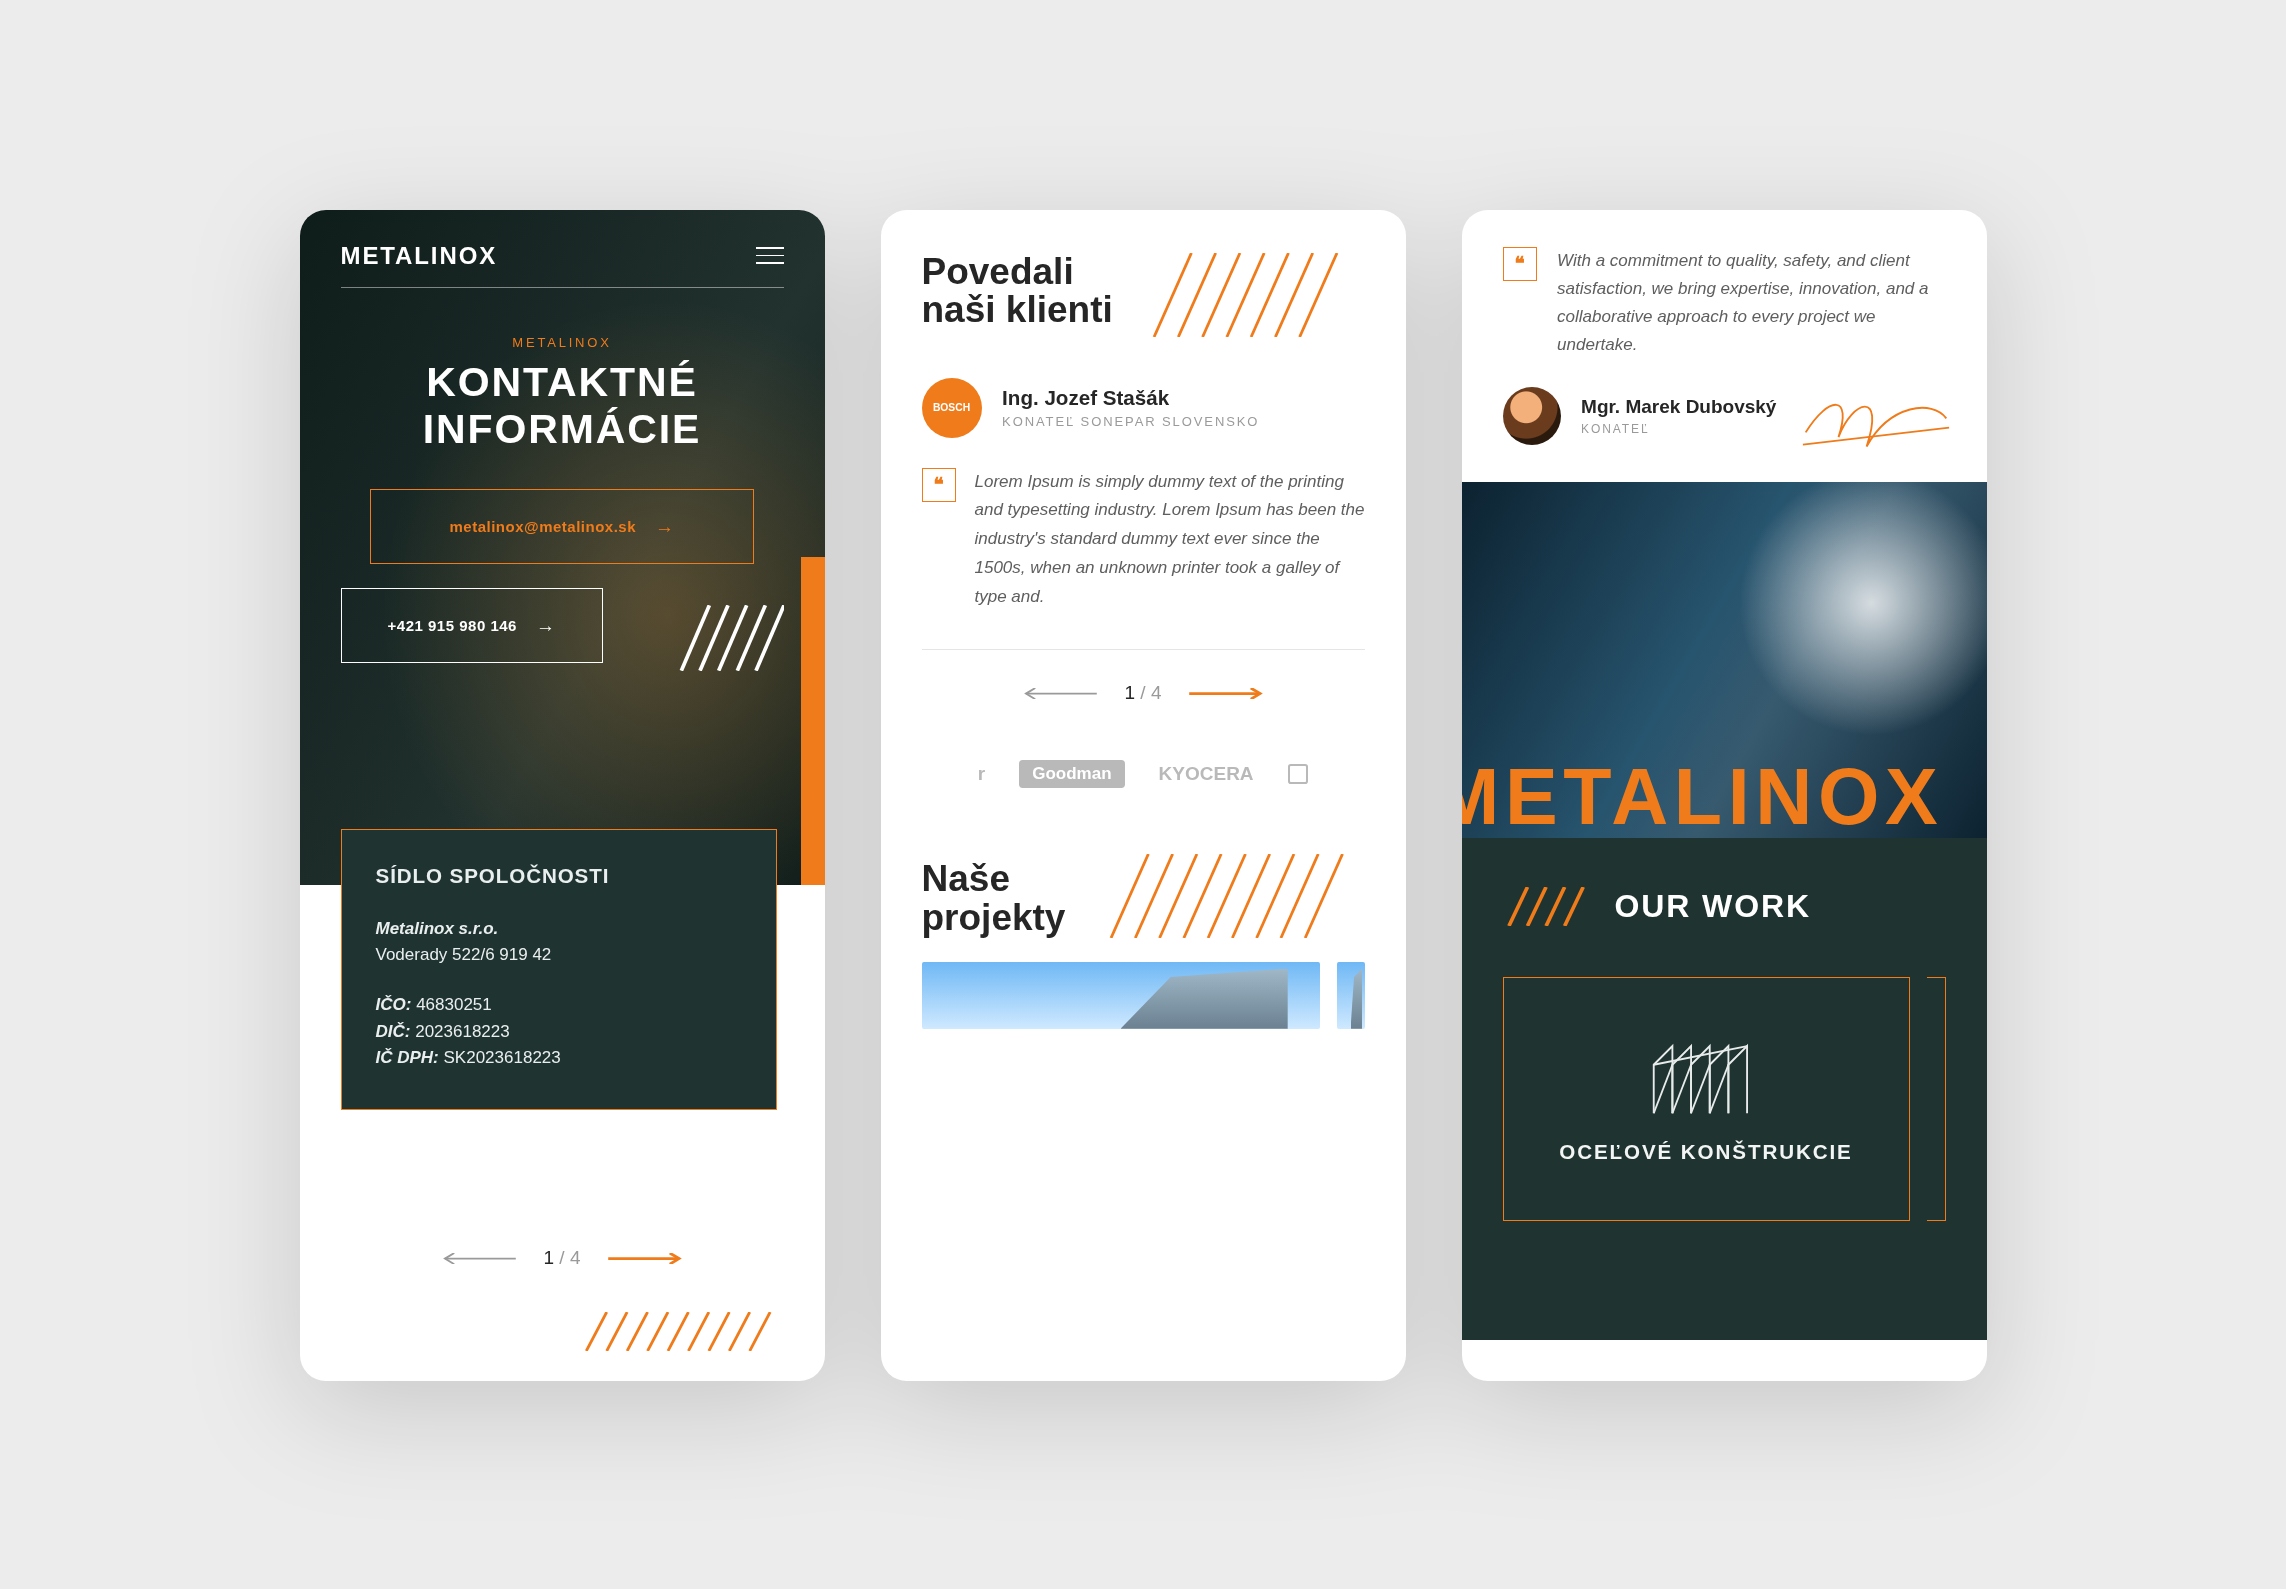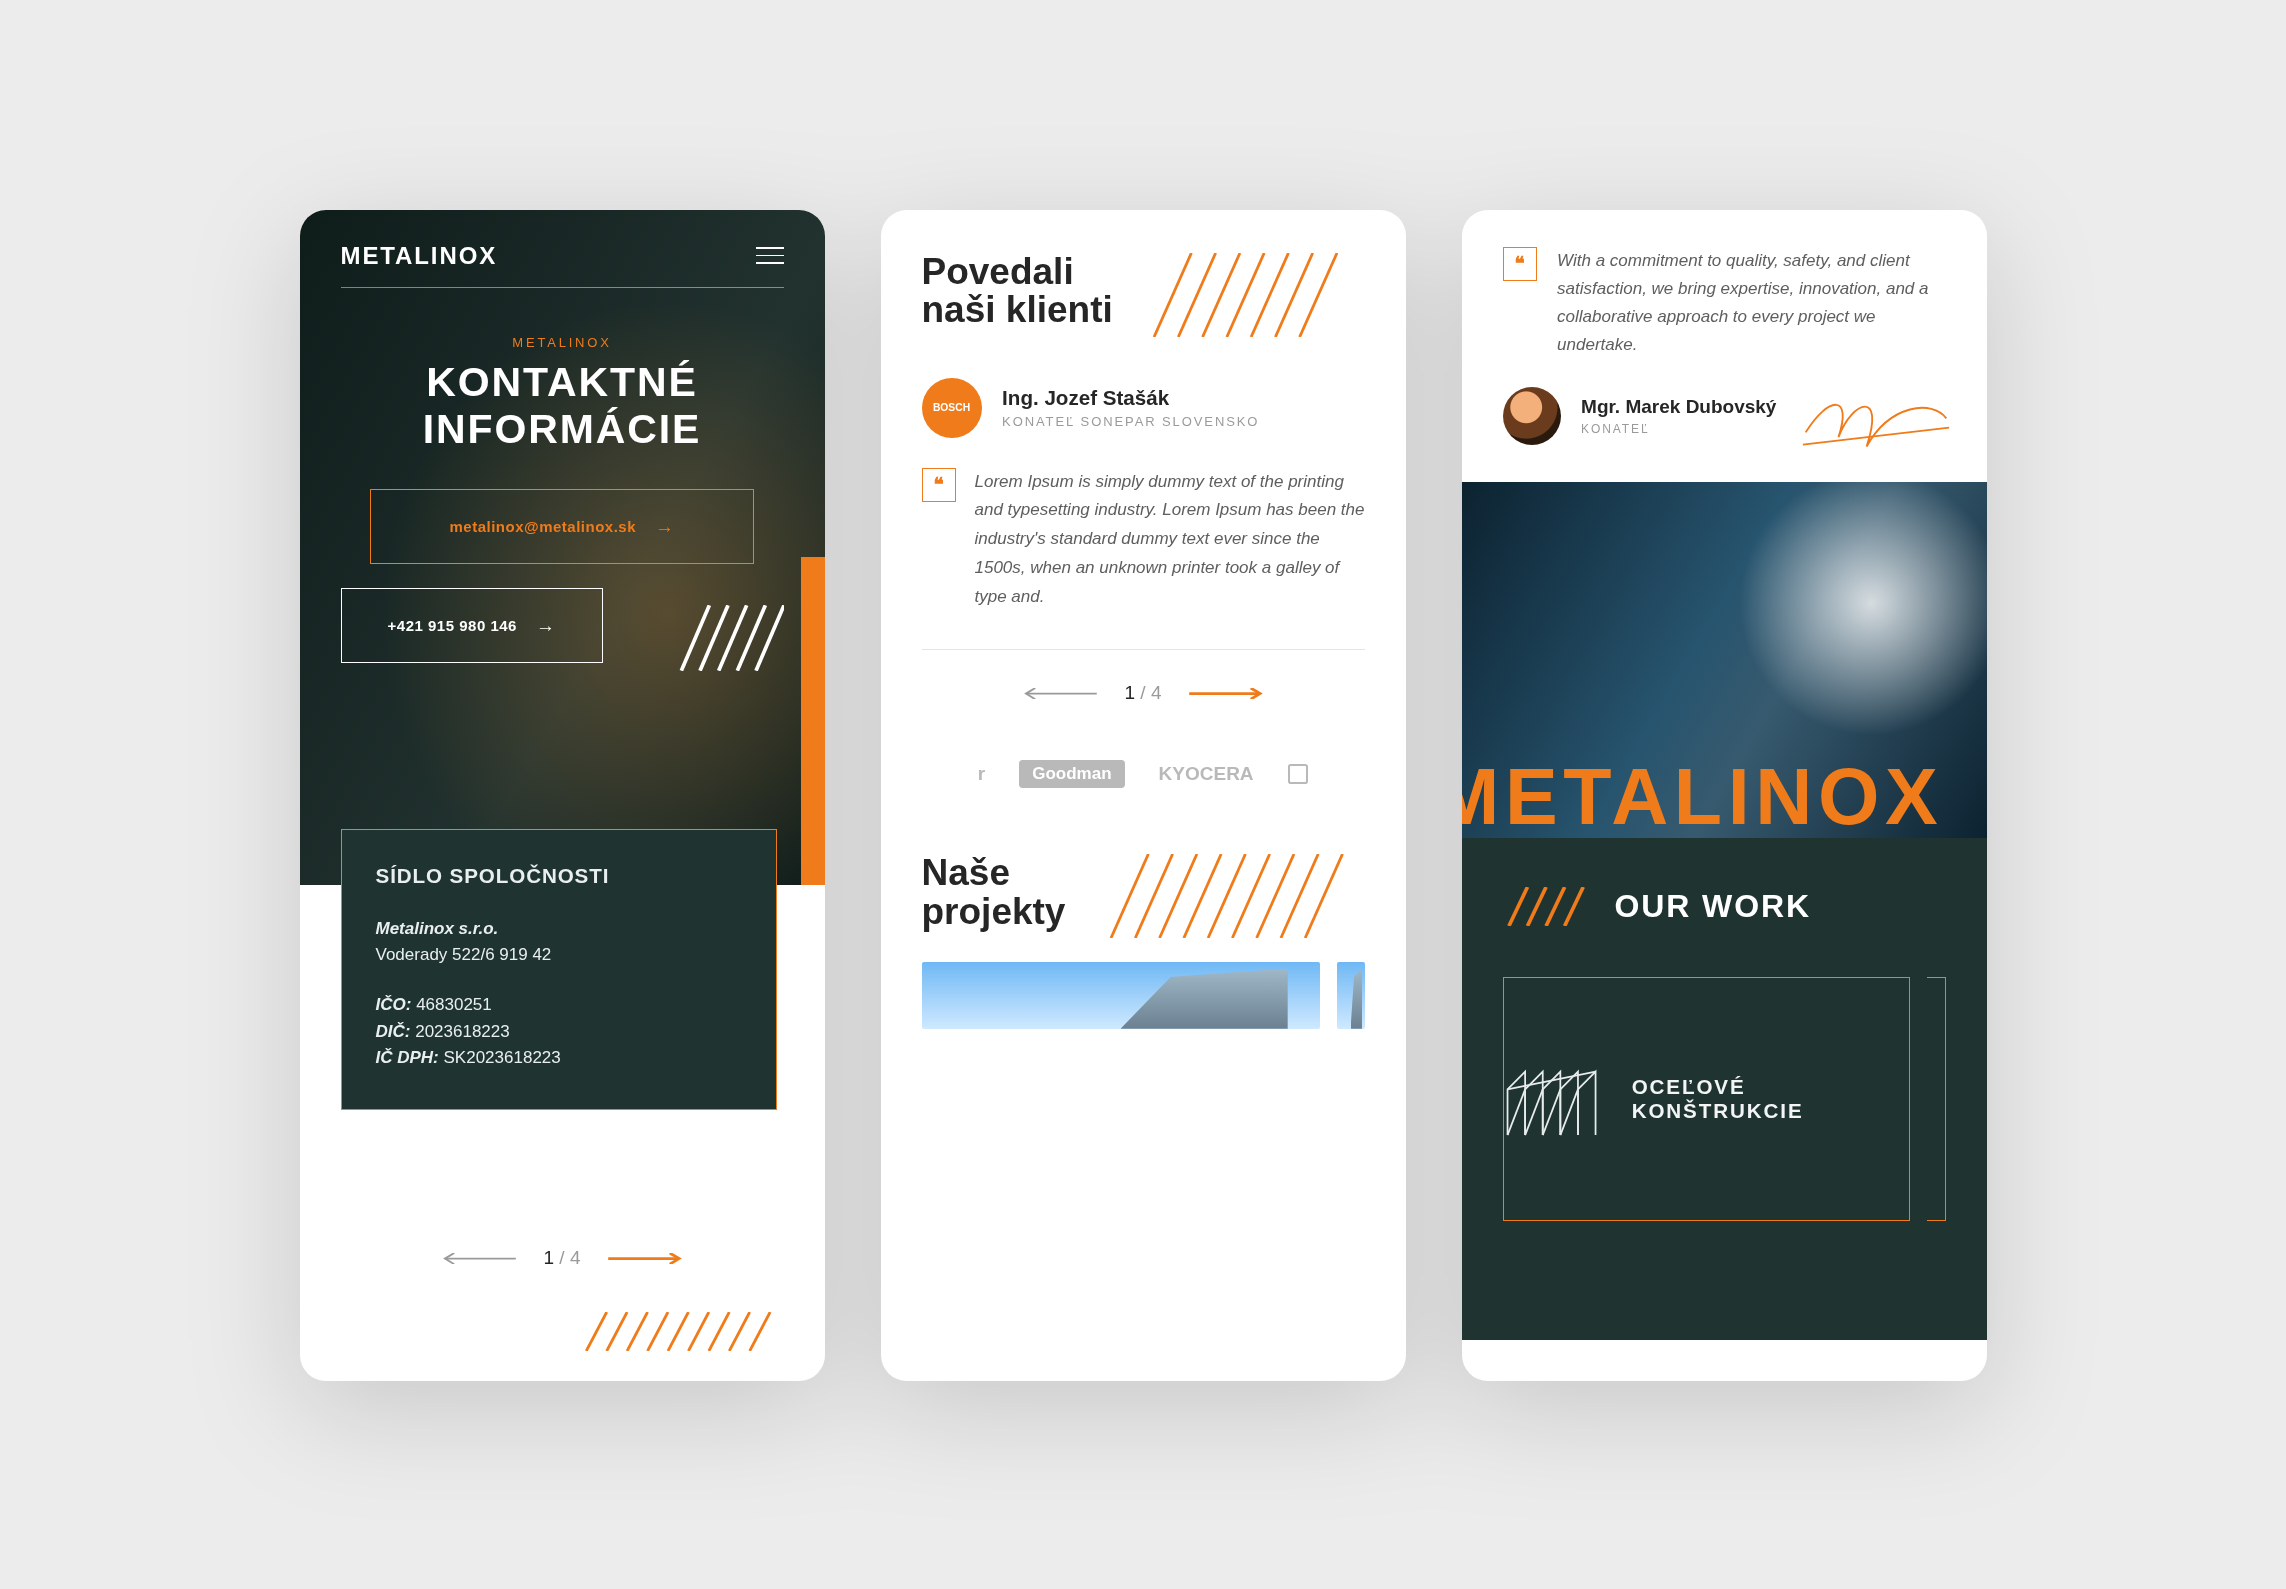--- a/index.html
+++ b/index.html
@@ -77,21 +77,21 @@
   .p2-client{display:flex;align-items:center;gap:20.6px;margin-top:41px;}
   .p2-avatar{width:60px;height:60px;border-radius:50%;background:var(--orange);display:flex;align-items:center;justify-content:center;color:#fff;font-size:10.3px;font-weight:700;}
   .p2-client h4{font-size:20.6px;font-weight:800;color:var(--text);}
   .p2-client p{font-size:13px;letter-spacing:1.9px;color:var(--muted);margin-top:3.7px;}
   .p2-quote{display:flex;gap:19px;margin-top:30px;padding-bottom:37px;border-bottom:0.9px solid #e5e5e5;}
   .qmark{width:34px;height:34px;border:0.9px solid var(--orange);color:var(--orange);display:flex;align-items:center;justify-content:center;font-size:19px;font-weight:800;flex-shrink:0;}
   .p2-quote p{font-size:17px;line-height:1.7;font-style:italic;color:#5e5e5e;}
   .p2-pager{margin-top:32px;display:flex;align-items:center;justify-content:center;gap:28px;}
   .p2-logos{margin-top:56px;display:flex;align-items:center;gap:34px;justify-content:center;color:#b9b9b9;font-size:19px;font-weight:700;}
   .p2-logos .box{background:#b9b9b9;color:#fff;padding:3.7px 13px;border-radius:3.7px;font-size:17px;}
-  .p2-sec2{margin-top:66px;display:flex;align-items:flex-start;gap:17px;}
+  .p2-sec2{margin-top:66px;display:flex;align-items:flex-end;gap:17px;}
   .p2-sec2 h2{font-size:37px;font-weight:800;color:var(--text);line-height:1.05;}
   .p2-imgs{margin-top:24px;display:flex;gap:17px;height:67px;}
   .p2-imgs .sky{flex:1;background:linear-gradient(180deg,#6fb8f5,#cfe9ff);position:relative;overflow:hidden;border-radius:1.9px;}
   .p2-imgs .sky:after{content:"";position:absolute;right:8%;bottom:0;width:42%;height:90%;background:linear-gradient(180deg,#9fb7c6,#6b8191);clip-path:polygon(0 100%,100% 100%,100% 0,30% 14%);}
   .p2-imgs .sky.s2{flex:0 0 28px;}
 
   
   .p3{position:relative;}
   .p3-top{padding:37px 41px 0;}
   .p3-quote{display:flex;gap:20.6px;}
@@ -105,21 +105,21 @@
   .p3-hero{margin-top:37px;height:356px;background:
       radial-gradient(circle at 78% 34%, rgba(255,255,255,.8), transparent 28%),
       linear-gradient(120deg,#0c2230 0%, #27546e 45%, #375a6f 60%, #0c2230 100%);
     position:relative;}
   .p3-brand{position:absolute;left:-28px;bottom:-5.6px;font-size:79px;font-weight:900;letter-spacing:5.6px;color:var(--orange);white-space:nowrap;}
   .p3-dark{background:var(--dark);color:#fff;flex:1;padding:49px 41px 0;position:relative;height:calc(100% - 669px);}
   .p3-work{display:flex;align-items:center;gap:24px;}
   .p3-work h2{font-size:32px;font-weight:800;letter-spacing:1.9px;}
   .p3-stripes{width:88px;height:39px;}
   .p3-stripes line{stroke:var(--orange);stroke-width:4;}
-  .p3-card{margin-top:51px;border:0.9px solid var(--orange);height:244px;display:flex;align-items:center;justify-content:center;gap:22.5px;position:relative;}
+  .p3-card{margin-top:51px;border:0.9px solid var(--orange);height:244px;display:flex;flex-direction:column;align-items:center;justify-content:center;gap:22.5px;position:relative;}
   .p3-card svg{width:112px;height:84px;stroke:#e7eceb;stroke-width:2;fill:none;}
   .p3-card h3{font-size:20.6px;letter-spacing:1.9px;font-weight:800;color:#f2f5f4;}
 </style>
 </head>
 <body>
 
 <div class="stage">
 
   <div class="phone">
     <div class="p1-hero">

